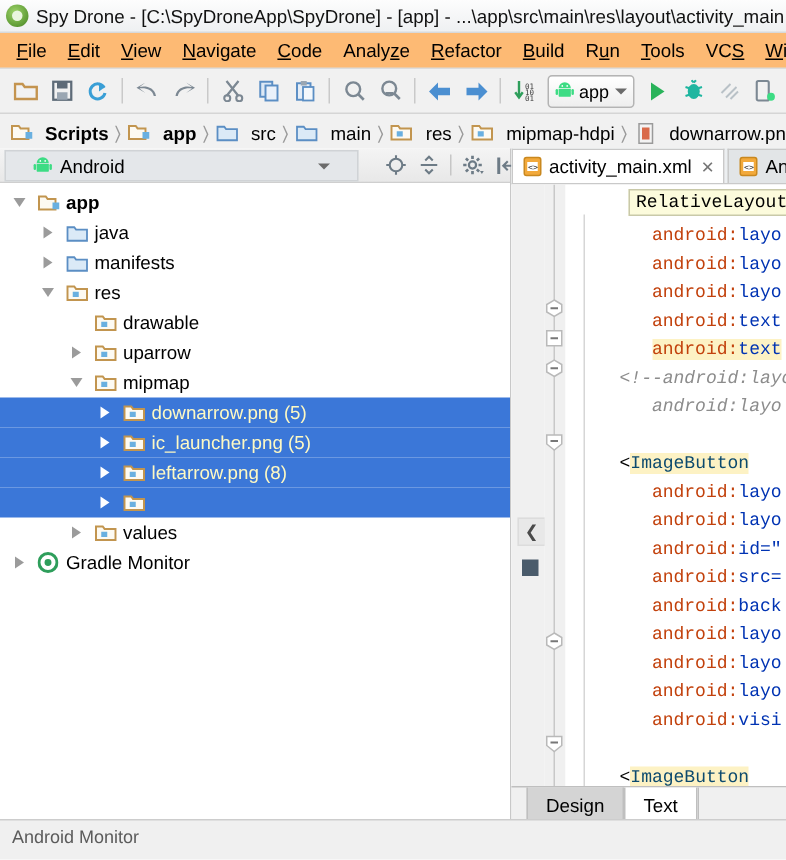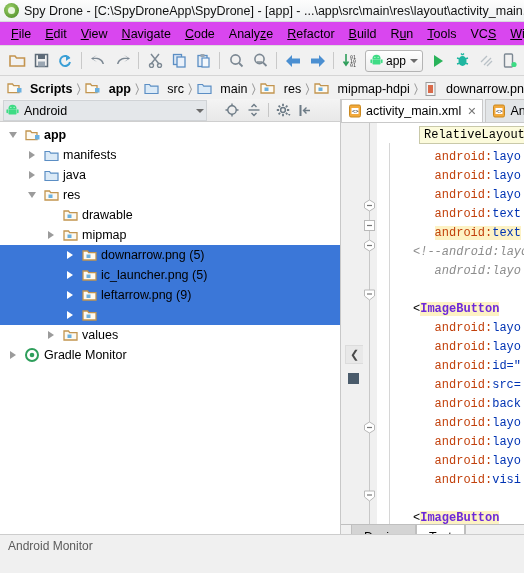--- a/index.html
+++ b/index.html
@@ -23,21 +23,21 @@
     position:relative;flex:0 0 auto;margin-right:5px;
   }
   .title-icon:after{
     content:"";position:absolute;left:4px;top:4px;width:7px;height:7px;border-radius:50%;
     background:#eaf6df;
   }
   .title-text{font-size:12.5px;color:#111;letter-spacing:0px;}
 
   
   .menubar{
-    height:23px;background:#d946ef;border-bottom:1px solid #dcdcdc;
+    height:23px;background:#fdba74;border-bottom:1px solid #dcdcdc;
     display:flex;align-items:center;padding-left:4px;overflow:hidden;white-space:nowrap;
   }
   .menu-item{
     font-size:12.5px;padding:2px 7px;color:#000;cursor:default;
   }
   .menu-item .u{text-decoration:underline;}
 
   
   .toolbar{
     height:29px;background:#f1f1f1;border-bottom:1px solid #d5d5d5;
@@ -68,32 +68,32 @@
   .main{position:absolute;left:0;top:99px;right:0;bottom:23px;display:flex;}
 
   
   .project{width:340px;display:flex;flex-direction:column;background:#fff;border-right:1px solid #c8c8c8;}
   .proj-head{
     height:22px;background:linear-gradient(#f4f4f4,#e8e8e8);border-bottom:1px solid #cfcfcf;
     display:flex;align-items:center;flex:0 0 auto;
   }
   .proj-combo{
     width:198px;height:19px;margin:1px 0 0 3px;background:#e4e7ea;border:1px solid #d0d3d6;
-    display:flex;align-items:center;padding:0 2px;flex:0 0 auto;justify-content:flex-end;
+    display:flex;align-items:center;padding:0 18px;flex:0 0 auto;justify-content:flex-end;
   }
   .proj-combo .lbl{font-size:12.5px;margin-left:5px;flex:1;}
   .proj-head-tools{display:flex;align-items:center;margin-left:14px;}
   .ph{width:22px;height:20px;display:flex;align-items:center;justify-content:center;}
   .phsep{width:1px;height:14px;background:#c6c6c6;margin:0 3px;}
 
   .tree{flex:1;overflow:hidden;background:#fff;padding-top:3px;position:relative;}
   .row{
     height:20px;display:flex;align-items:center;white-space:nowrap;font-size:12.5px;
   }
-  .row.sel{background:#3b77d8;color:#000000;}
+  .row.sel{background:#3b77d8;color:#fef9c3;}
   .arrow{width:13px;height:13px;flex:0 0 auto;display:flex;align-items:center;justify-content:center;}
   .tri-r{width:0;height:0;border-top:4.5px solid transparent;border-bottom:4.5px solid transparent;border-left:6px solid #9b9b9b;}
   .tri-d{width:0;height:0;border-left:4.5px solid transparent;border-right:4.5px solid transparent;border-top:6px solid #9b9b9b;}
   .row.sel .tri-r{border-left-color:#ffffff;}
   .ico{width:16px;height:16px;flex:0 0 auto;margin-right:4px;display:flex;align-items:center;justify-content:center;}
   .lbl2{line-height:14px;}
   .bold{font-weight:bold;}
 
   
   .editor{flex:1;display:flex;flex-direction:column;background:#f0f0f0;min-width:0;justify-content:space-between;}
@@ -114,21 +114,21 @@
   .foldcol{width:14px;background:#f0f0f0;flex:0 0 auto;position:relative;}
   .codewrap{flex:1;background:#ffffff;position:relative;overflow:hidden;padding-left:32px;}
   .codetext{
     font-family:"Liberation Mono","DejaVu Sans Mono",monospace;font-size:12px;
     line-height:19px;white-space:pre;position:absolute;left:0;top:0;
   }
   .cl{height:19px;white-space:pre;}
   .attr{color:#0033b3;}
   .ns{color:#c2410c;}
   .cmt{color:#8c8c8c;font-style:italic;}
-  .tagname{color:#6d28d9;font-weight:bold;}
+  .tagname{color:#0c4a6e;}
   .hl{background:#fdf2c4;}
 
   .breadcrumb-chip{
     position:absolute;left:42px;top:3px;
     font-family:"Liberation Mono","DejaVu Sans Mono",monospace;font-size:12px;
     background:#fcfbdc;border:1px solid #c9c9a9;padding:1px 4px;z-index:5;
   }
   .fold-line{position:absolute;left:6px;top:0;bottom:0;width:1px;background:#c8c8c8;}
   .fold-mark{
     position:absolute;left:0;width:13px;height:13px;
@@ -148,21 +148,21 @@
   }
   .btab{
     height:23px;display:flex;align-items:center;justify-content:center;padding:0 12px;font-size:12.5px;
     border:1px solid #bfbfbf;border-top:none;background:#d4d4d4;
   }
   .btab.active{background:#ffffff;}
   .btab-filler{flex:1;height:23px;border:1px solid #bfbfbf;border-top:none;border-right:none;background:#f0f0f0;}
 
   
   .statusbar{
-    position:absolute;left:0;right:0;bottom:16px;height:22px;background:#f0f0f0;border-top:1px solid #cdcdcd;
+    position:absolute;left:0;right:0;bottom:4px;height:22px;background:#f0f0f0;border-top:1px solid #cdcdcd;
     display:flex;align-items:center;padding-left:8px;
   }
   .status-text{font-size:12px;color:#5b5b5b;}
 </style>
 </head>
 <body>
 
 <div class="app">
 
   <div class="titlebar">
@@ -445,34 +445,34 @@
             <span style="width: 25px; flex: 0 0 auto;"></span>
             <span class="arrow">
               <span class="tri-r"></span>
             </span>
             <span style="width: 5px; flex: 0 0 auto;"></span>
             <span class="ico">
               <svg width="15" height="13">
                 <path d="M1 2.5 h4.5 l1.2 1.6 h7.3 v7.4 h-13 z" fill="#dbeaf7" stroke="#5b8ec4" stroke-width="1.2"></path>
               </svg>
             </span>
+            <span class="lbl2">java</span>
+          </div>
+          <div class="row">
+            <span style="width: 25px; flex: 0 0 auto;"></span>
+            <span class="arrow">
+              <span class="tri-r"></span>
+            </span>
+            <span style="width: 5px; flex: 0 0 auto;"></span>
+            <span class="ico">
+              <svg width="15" height="13">
+                <path d="M1 2.5 h4.5 l1.2 1.6 h7.3 v7.4 h-13 z" fill="#dbeaf7" stroke="#5b8ec4" stroke-width="1.2"></path>
+              </svg>
+            </span>
             <span class="lbl2">manifests</span>
-          </div>
-          <div class="row">
-            <span style="width: 25px; flex: 0 0 auto;"></span>
-            <span class="arrow">
-              <span class="tri-r"></span>
-            </span>
-            <span style="width: 5px; flex: 0 0 auto;"></span>
-            <span class="ico">
-              <svg width="15" height="13">
-                <path d="M1 2.5 h4.5 l1.2 1.6 h7.3 v7.4 h-13 z" fill="#dbeaf7" stroke="#5b8ec4" stroke-width="1.2"></path>
-              </svg>
-            </span>
-            <span class="lbl2">java</span>
           </div>
           <div class="row">
             <span style="width: 25px; flex: 0 0 auto;"></span>
             <span class="arrow">
               <span class="tri-d"></span>
             </span>
             <span style="width: 5px; flex: 0 0 auto;"></span>
             <span class="ico">
               <svg width="15" height="13">
                 <path d="M1 2 h4.5 l1.2 1.6 h7.3 v7.4 h-13 z" fill="#fdfaf2" stroke="#c2954f" stroke-width="1.3"></path>
@@ -498,20 +498,34 @@
             <span class="arrow">
               <span class="tri-r"></span>
             </span>
             <span style="width: 5px; flex: 0 0 auto;"></span>
             <span class="ico">
               <svg width="15" height="13">
                 <path d="M1 2 h4.5 l1.2 1.6 h7.3 v7.4 h-13 z" fill="#fdfaf2" stroke="#c2954f" stroke-width="1.3"></path>
                 <rect x="4.5" y="5.5" width="4" height="3.5" fill="#6ab0e0"></rect>
               </svg>
             </span>
+            <span class="lbl2">uparrow</span>
+          </div>
+          <div class="row">
+            <span style="width: 44px; flex: 0 0 auto;"></span>
+            <span class="arrow">
+              <span class="tri-d"></span>
+            </span>
+            <span style="width: 5px; flex: 0 0 auto;"></span>
+            <span class="ico">
+              <svg width="15" height="13">
+                <path d="M1 2 h4.5 l1.2 1.6 h7.3 v7.4 h-13 z" fill="#fdfaf2" stroke="#c2954f" stroke-width="1.3"></path>
+                <rect x="4.5" y="5.5" width="4" height="3.5" fill="#6ab0e0"></rect>
+              </svg>
+            </span>
             <span class="lbl2">mipmap</span>
           </div>
           <div class="row sel">
             <span style="width: 63px; flex: 0 0 auto;"></span>
             <span class="arrow">
               <span class="tri-r"></span>
             </span>
             <span style="width: 5px; flex: 0 0 auto;"></span>
             <span class="ico">
               <svg width="15" height="13">
@@ -540,21 +554,21 @@
             <span class="arrow">
               <span class="tri-r"></span>
             </span>
             <span style="width: 5px; flex: 0 0 auto;"></span>
             <span class="ico">
               <svg width="15" height="13">
                 <path d="M1 2 h4.5 l1.2 1.6 h7.3 v7.4 h-13 z" fill="#fdfaf2" stroke="#c2954f" stroke-width="1.3"></path>
                 <rect x="4.5" y="5.5" width="4" height="3.5" fill="#6ab0e0"></rect>
               </svg>
             </span>
-            <span class="lbl2">leftarrow.png (9)</span>
+            <span class="lbl2">leftarrow.png (8)</span>
           </div>
           <div class="row sel">
             <span style="width: 63px; flex: 0 0 auto;"></span>
             <span class="arrow">
               <span class="tri-r"></span>
             </span>
             <span style="width: 5px; flex: 0 0 auto;"></span>
             <span class="ico">
               <svg width="15" height="13">
                 <path d="M1 2 h4.5 l1.2 1.6 h7.3 v7.4 h-13 z" fill="#fdfaf2" stroke="#c2954f" stroke-width="1.3"></path>

